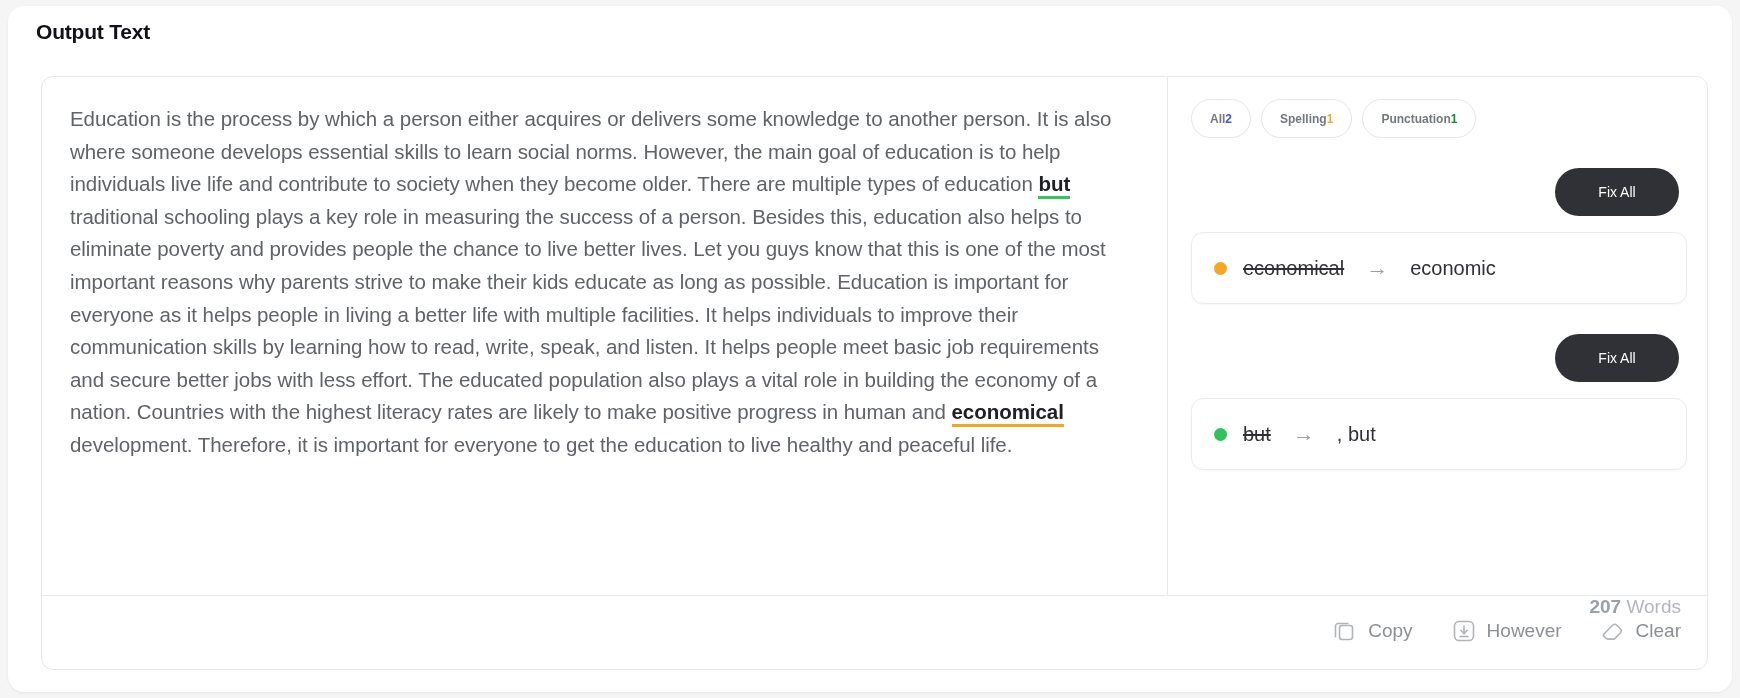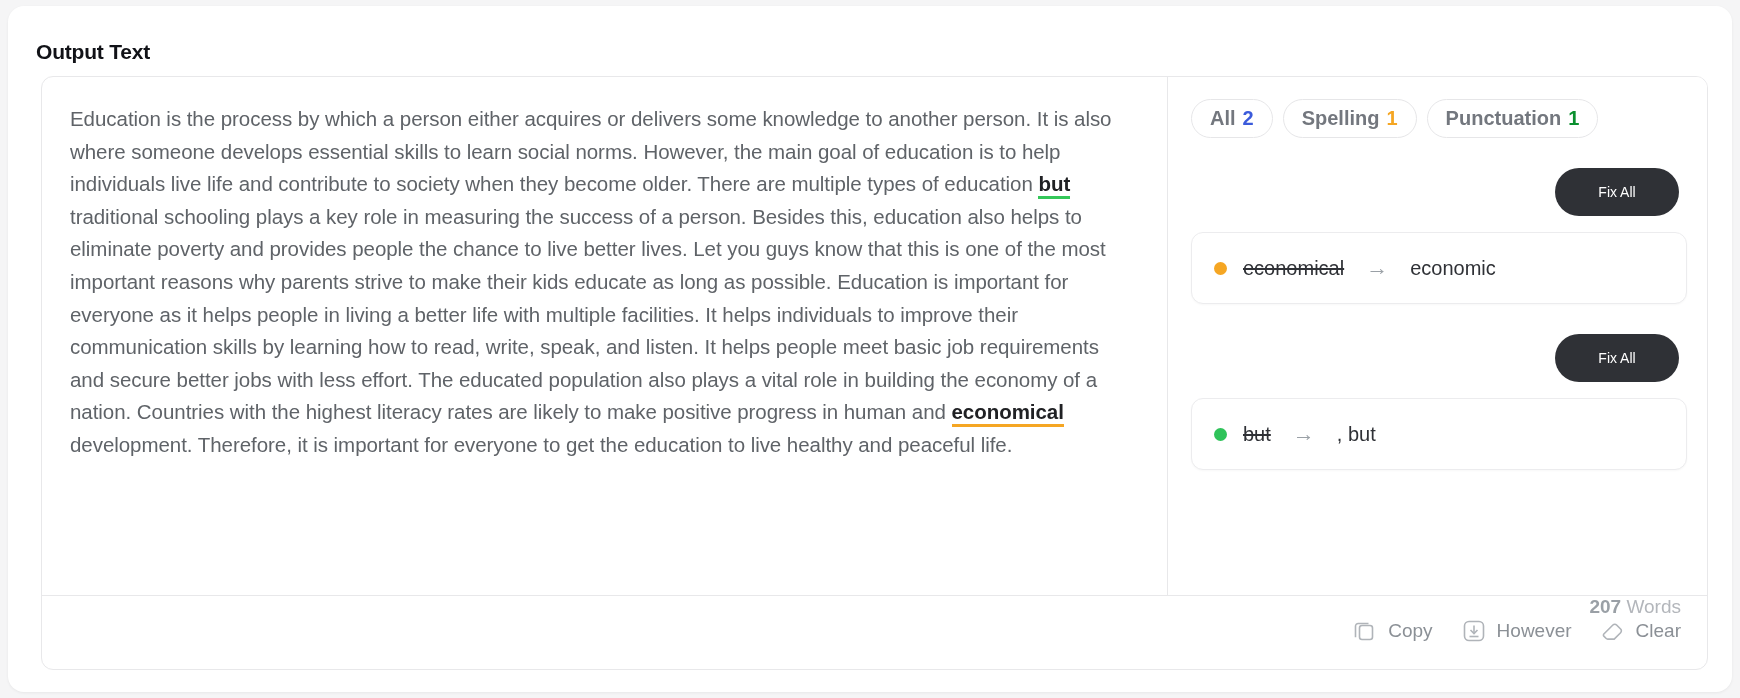--- a/index.html
+++ b/index.html
@@ -28,21 +28,21 @@
     width: 1724px;
     height: 686px;
     background: #ffffff;
     border-radius: 16px;
     box-shadow: 0 1px 3px rgba(0,0,0,0.06);
   }
 
   .panel-title {
     position: absolute;
     left: 28px;
-    top: 34px;
+    top: 14px;
     font-size: 21px;
     font-weight: bold;
     color: #111217;
     letter-spacing: -0.2px;
   }
 
   .editor-shell {
     position: absolute;
     left: 33px;
     top: 70px;
@@ -95,27 +95,26 @@
 
   .tabs {
     display: flex;
     gap: 10px;
     align-items: center;
   }
 
   .tab {
     display: inline-flex;
     align-items: center;
-    gap: 7px;
     height: 39px;
     padding: 0 18px;
     border: 1px solid #e6e6e8;
     border-radius: 20px;
     background: #fff;
-    font-size: 20px;
+    font-size: 12px;
     font-weight: bold;
     color: #73777e;
     white-space: nowrap;
     cursor: pointer;
   }
   .tab .cnt { font-weight: bold; }
   .tab-all .cnt { color: #3b5bdb; }
   .tab-grammar .cnt { color: #ff0000; }
   .tab-spelling .cnt { color: #f5a623; }
   .tab-punctuation .cnt { color: #0a8f2e; }
@@ -200,21 +199,21 @@
   .wordcount {
     font-size: 19px;
     color: #b3b6bb;
   }
   .wordcount .num { color: #9aa0a6; font-weight: bold; }
 
   .footer-actions {
     margin-left: auto;
     display: flex;
     align-items: center;
-    gap: 28px;
+    gap: 38px;
   }
   .faction {
     display: inline-flex;
     align-items: center;
     gap: 10px;
     font-size: 19px;
     color: #8b9096;
     cursor: pointer;
     background: none;
     border: none;

